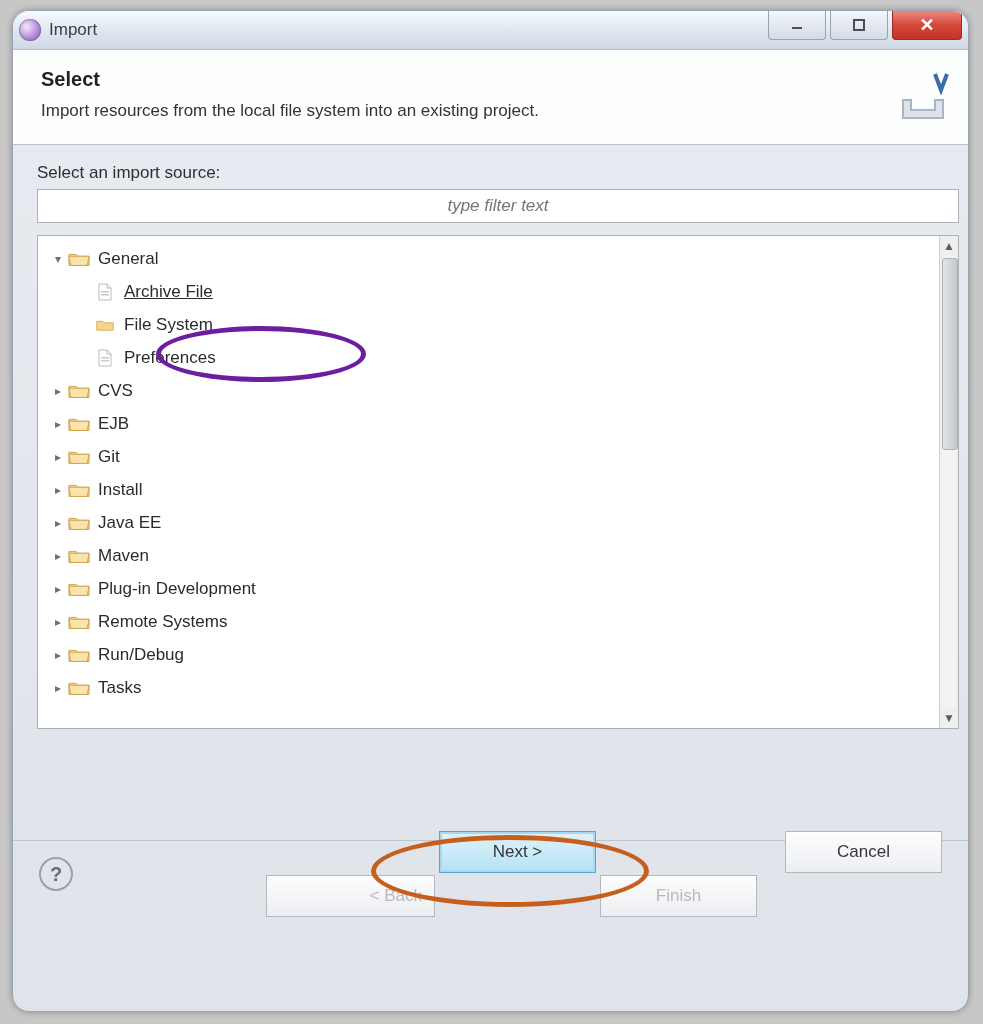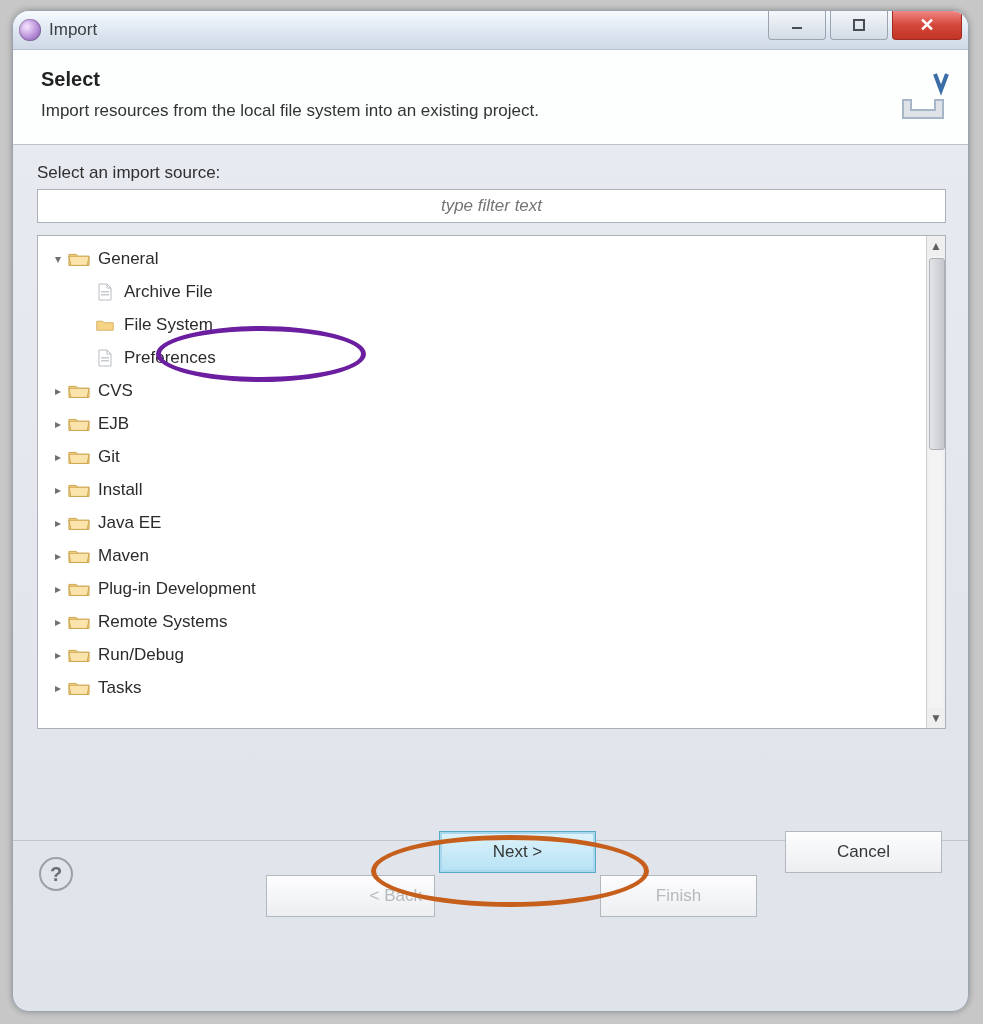--- a/index.html
+++ b/index.html
@@ -89,21 +89,21 @@
   }
   .header-left .h-desc {
     color: #333;
   }
   .header-icon {
     width: 60px; height: 52px;
     margin-top: 2px;
   }
   
   .body {
-    padding: 18px 22px 6px 24px;
+    padding: 18px 9px 6px 24px;
   }
   .body-label {
     margin-bottom: 6px;
     color: #2f2f2f;
   }
   .filter {
     box-sizing: border-box;
     width: 100%;
     height: 34px;
     border: 1px solid #abb1b9;
@@ -298,21 +298,21 @@
           <span class="ico folder">
             <svg viewBox="0 0 24 18">
                 <path d="M1 4h8l2 2h12v10H1z" fill="#f7d386" stroke="#caa24a"></path>
                 <path d="M1 6h22L21 16H3z" fill="#fbe4ab" stroke="#caa24a"></path>
               </svg>
           </span>
           <span>General</span>
         </div>
 
         <div id="general-children">
-            <div class="tree-row" style="padding-left: 48px;">
+            <div class="tree-row" style="padding-left: 48px; text-decoration: underline;">
               <span class="ico leaf-ico">
                 <svg viewBox="0 0 18 18">
                   <path d="M3 1h8l4 4v12H3z" fill="#fff" stroke="#b8bcc2"></path>
                   <path d="M11 1v4h4" fill="none" stroke="#b8bcc2"></path>
                   <rect x="5" y="8" width="8" height="1.5" fill="#c7caCE"></rect>
                   <rect x="5" y="11" width="8" height="1.5" fill="#c7cace"></rect>
                 </svg>
               </span>
               <span>Archive File</span>
             </div>

